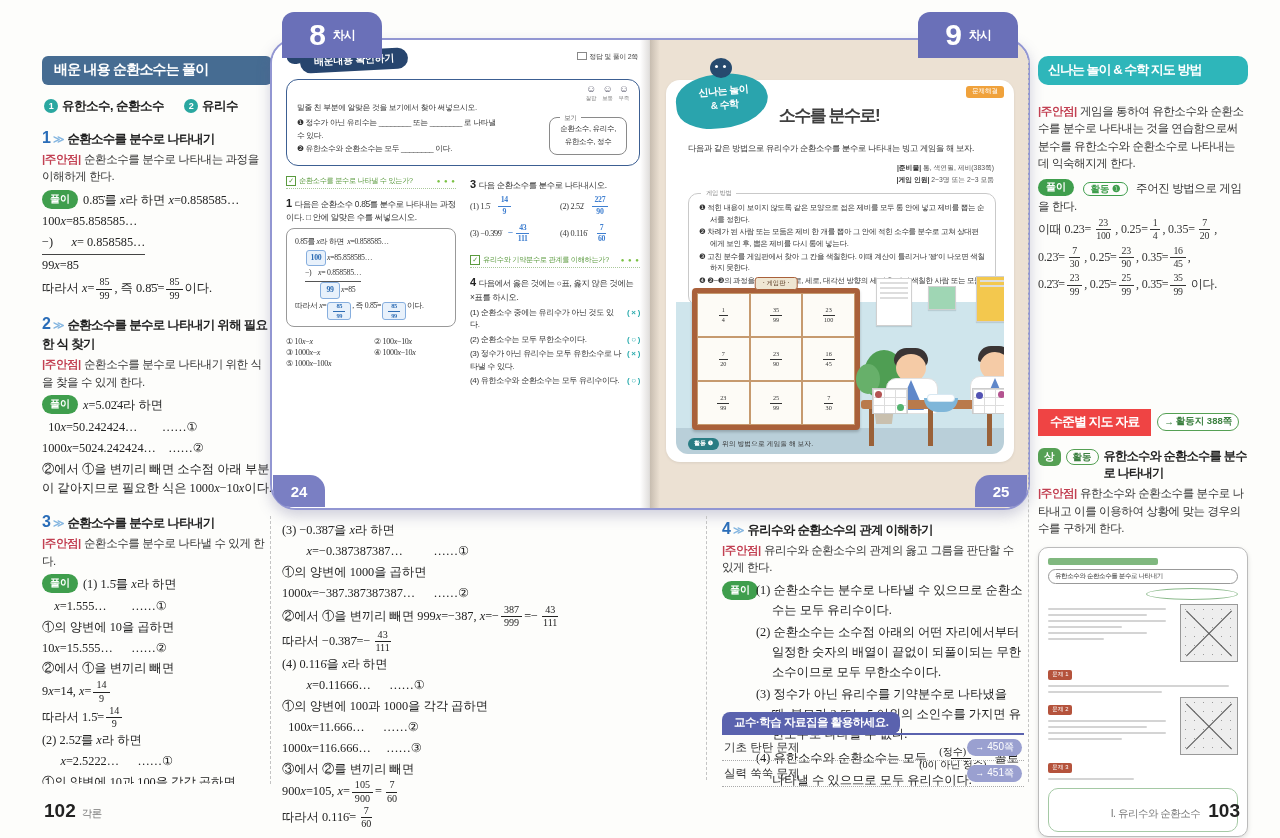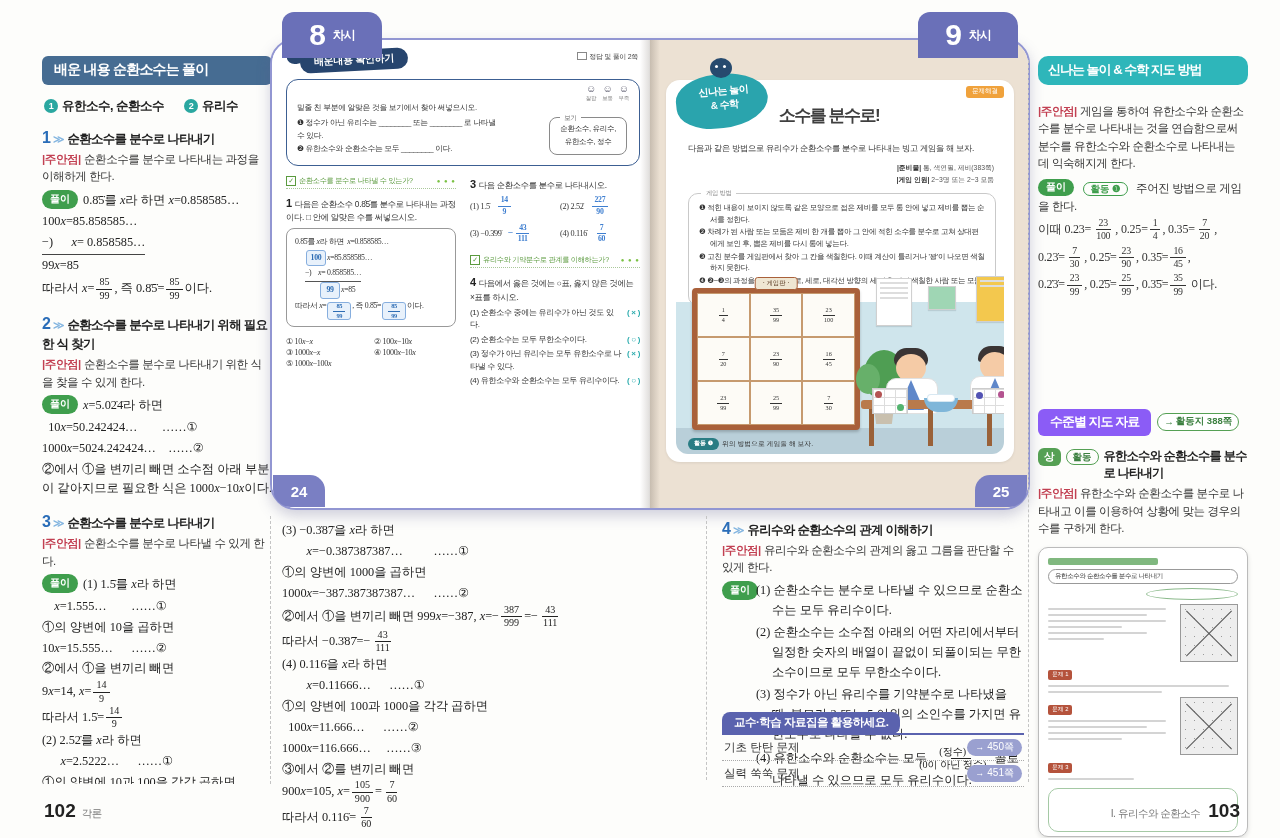--- a/index.html
+++ b/index.html
@@ -141,21 +141,21 @@
   .resrow{display:flex;align-items:center;justify-content:space-between;padding:4px 2px;border-bottom:1px dotted #aaa;}
   .respill{background:#9aa0d0;color:#fff;font-size:10px;border-radius:9px;padding:1px 8px 2px;display:inline-flex;align-items:center;gap:3px;}
   .arr{font-size:9px;}
 
   
   .rcol{position:absolute;left:1038px;top:56px;width:210px;height:730px;}
   .teal-hd{background:#2eb6ba;color:#fff;font-weight:bold;font-size:13px;padding:5px 10px 6px;border-radius:10px;letter-spacing:-1px;white-space:nowrap;}
   .eq{font-family:"Liberation Serif",serif;font-size:12px;margin:4px 0;letter-spacing:-0.2px;}
   .act-pill{border:1px solid #3f9e4d;color:#3f9e4d;border-radius:9px;font-size:9.5px;padding:0 6px 1px;font-weight:bold;margin-right:4px;}
   .lv-row{display:flex;align-items:center;gap:6px;margin-top:112px;}
-  .green-hd{background:#8b5cf6;color:#fff;font-weight:bold;font-size:13px;padding:4px 12px 5px;border-radius:6px;letter-spacing:-1px;flex:0 0 auto;}
+  .green-hd{background:#ef4444;color:#fff;font-weight:bold;font-size:13px;padding:4px 12px 5px;border-radius:0;letter-spacing:-1px;flex:0 0 auto;}
   .hwpill{border:1.4px solid #55a054;color:#3c8040;background:#fff;border-radius:9px;font-size:9.5px;font-weight:bold;padding:1px 6px 2px;display:inline-flex;align-items:center;gap:2px;white-space:nowrap;}
   .sang-row{display:flex;align-items:flex-start;gap:5px;margin-top:12px;line-height:1.4;}
   .sang{background:#55a054;color:#fff;font-weight:bold;font-size:10.5px;border-radius:6px;padding:1px 6px 2px;flex:0 0 auto;}
   .hwl{border:1.2px solid #55a054;color:#3c8040;border-radius:8px;font-size:9.5px;font-weight:bold;padding:0 6px 1px;flex:0 0 auto;margin-top:1px;}
   .sang-title{font-weight:bold;font-size:12.3px;letter-spacing:-0.8px;color:#222;}
   .ws{border:1px solid #bbb;border-radius:10px;background:#fff;box-shadow:0 2px 5px rgba(0,0,0,.12);margin-top:10px;height:268px;padding:10px 9px;position:relative;overflow:hidden;}
   .ws-hd{width:58%;height:7px;background:#55a054;border-radius:2px;opacity:.75;}
   .ws-title{border:1px solid #999;border-radius:8px;font-size:6.5px;letter-spacing:-0.4px;padding:2px 6px;margin-top:4px;color:#333;}
   .ws-oval{width:90px;height:10px;border:1px solid #8cba8c;border-radius:50%;margin:4px 0 4px auto;}
   .fakeline{height:2.5px;background:#d4d4d4;border-radius:2px;margin:3.5px 0;}

